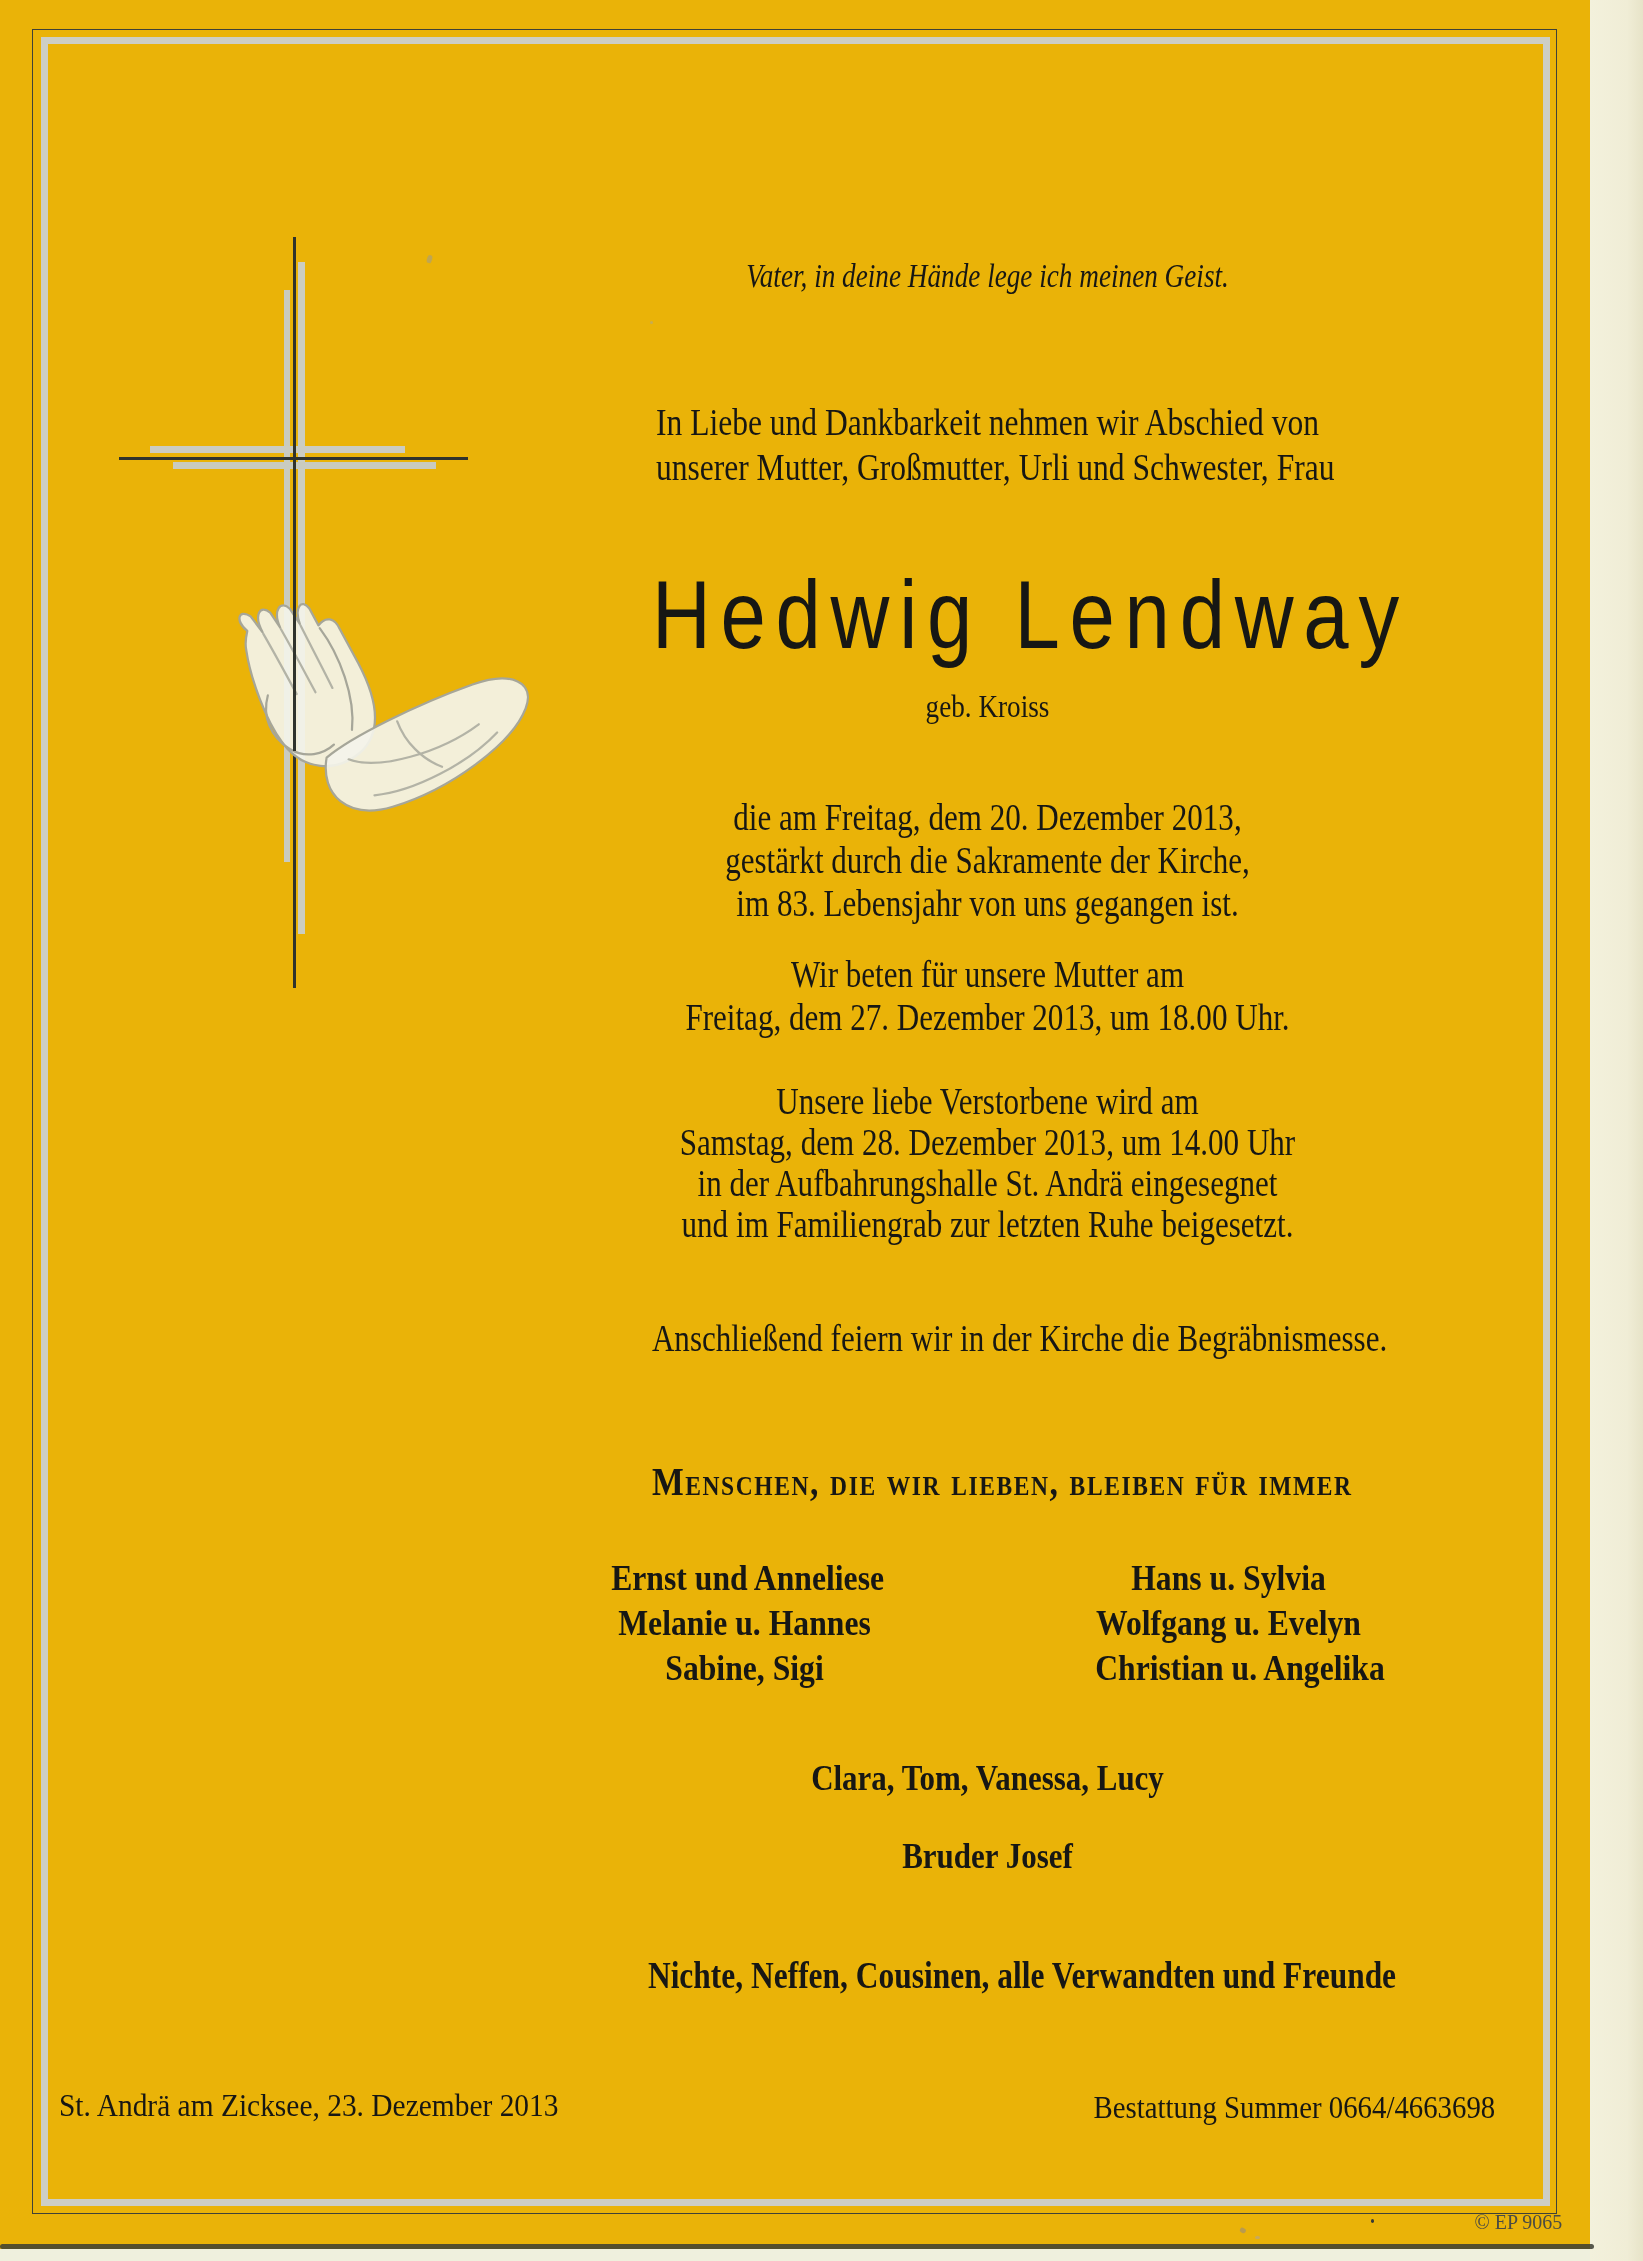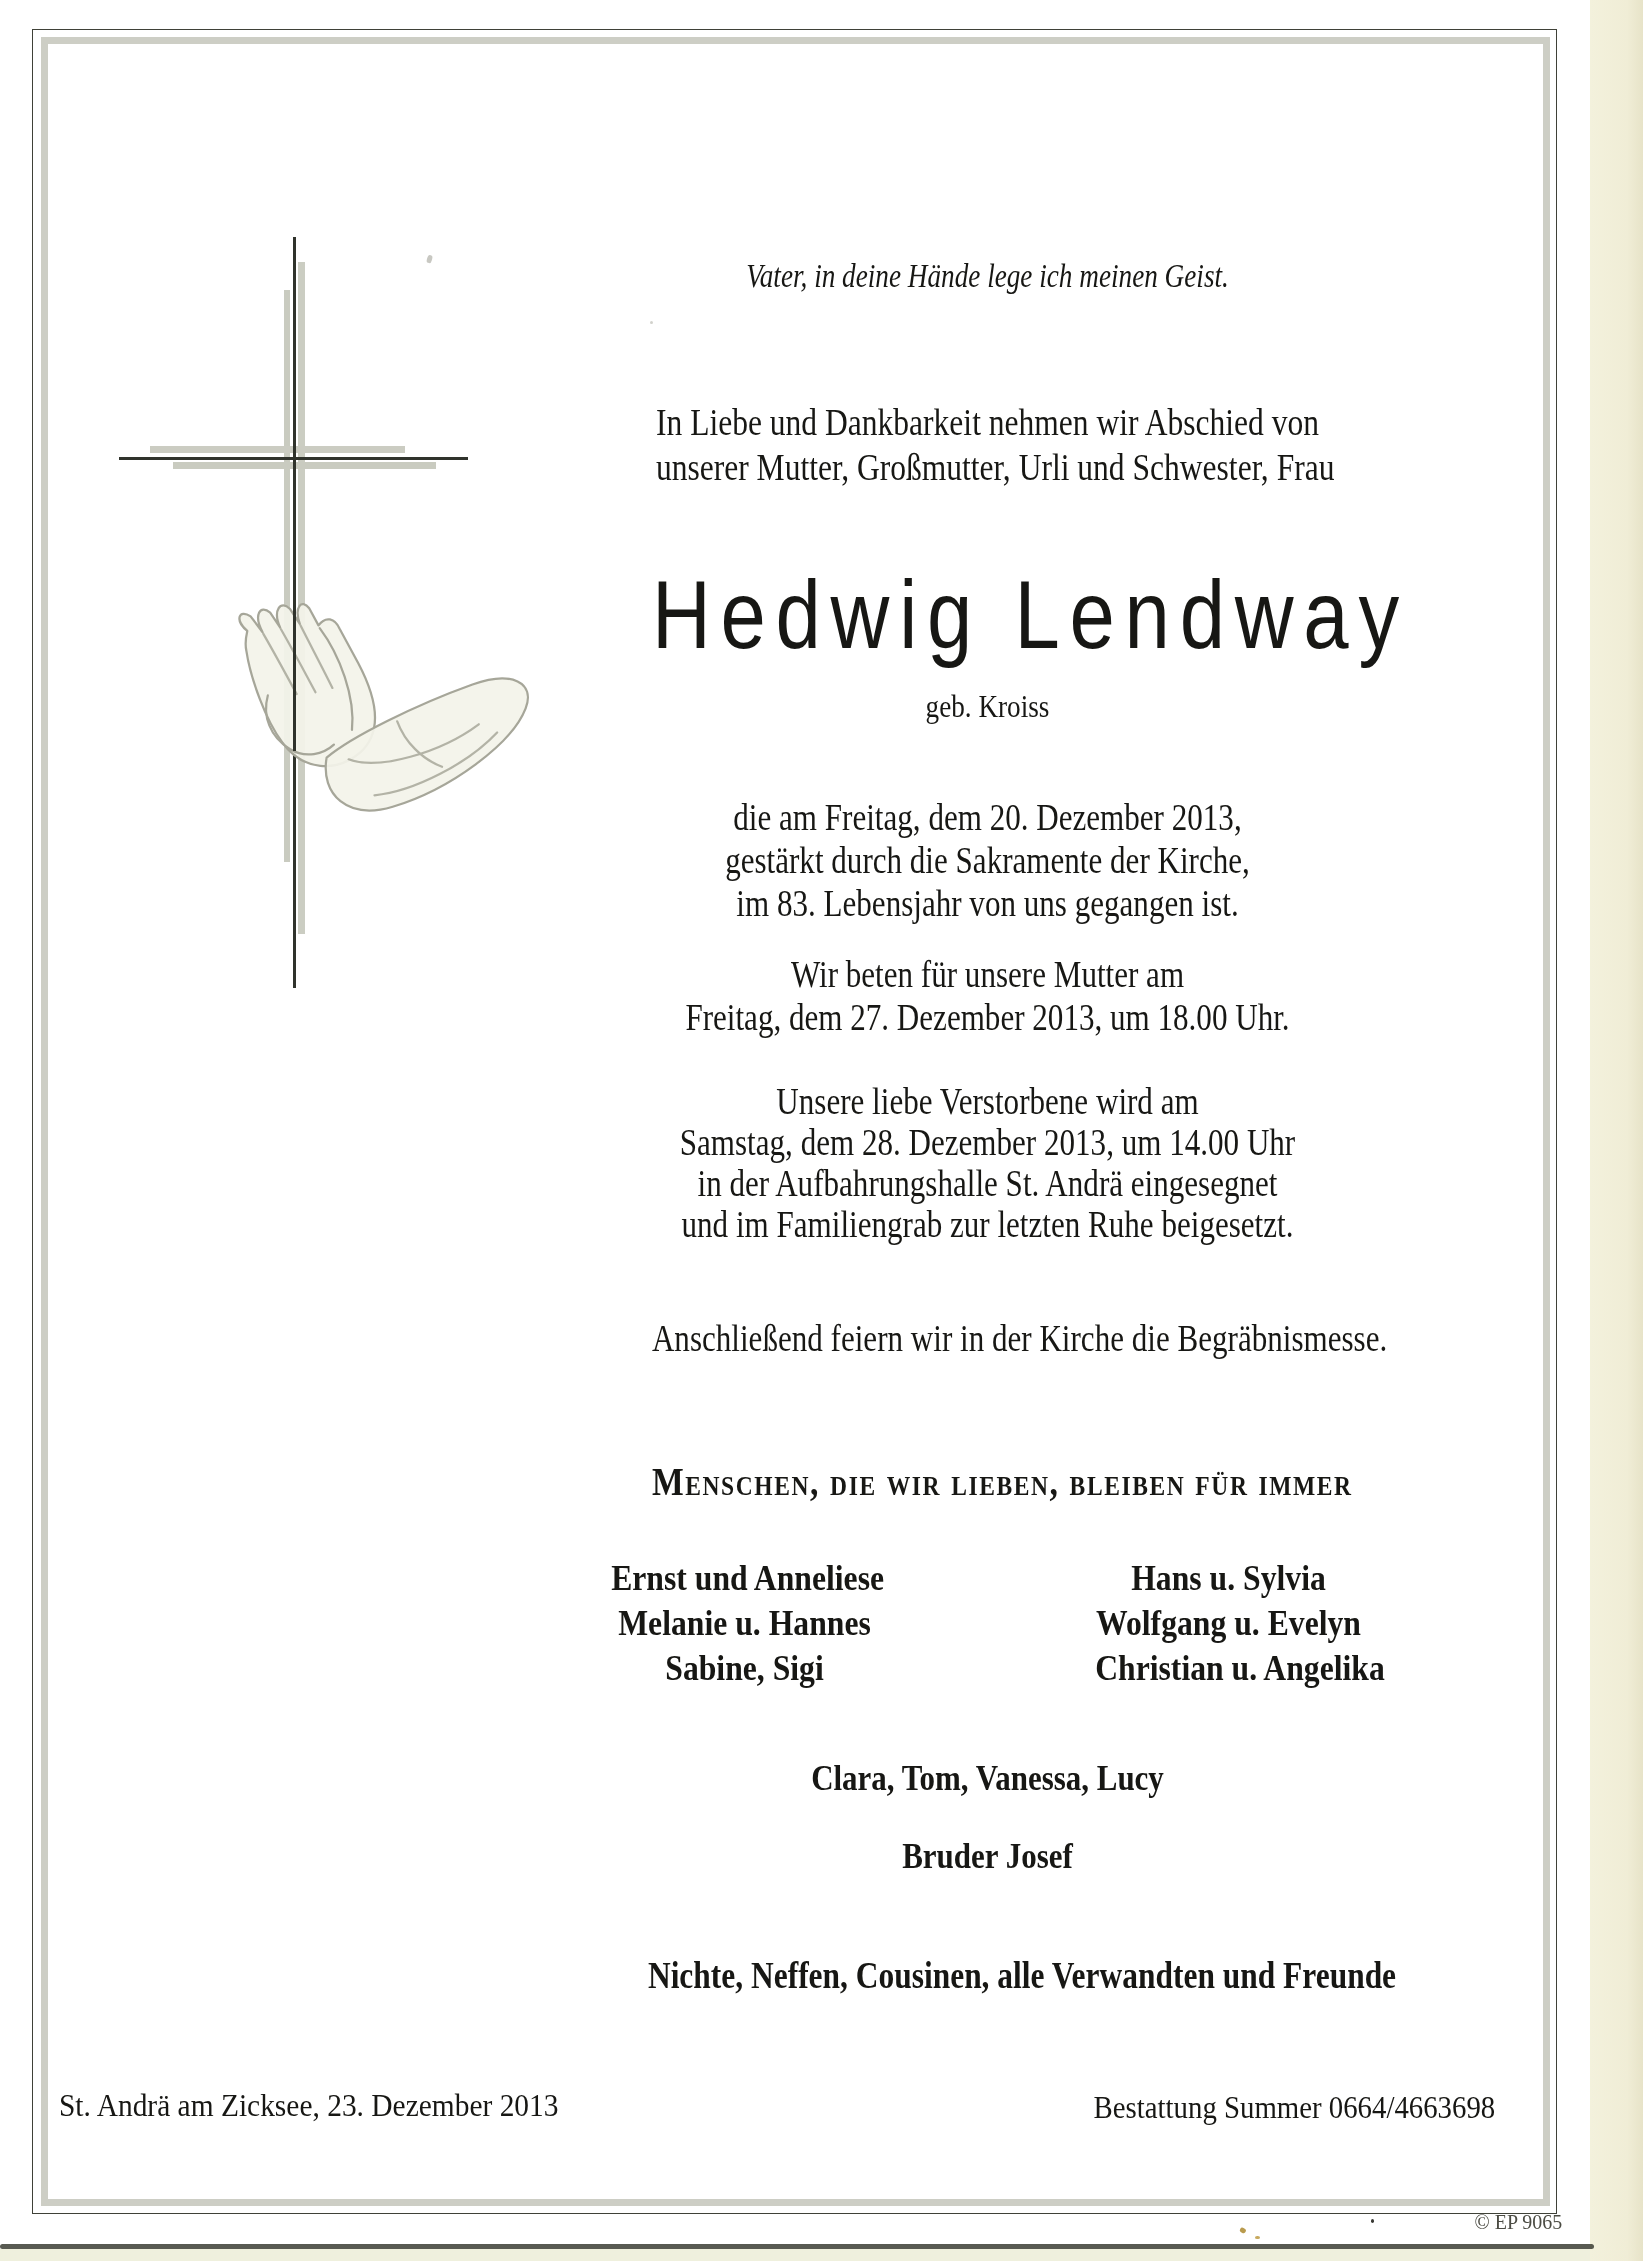--- a/index.html
+++ b/index.html
@@ -1,19 +1,19 @@
 <!DOCTYPE html>
 <html style="font-size:10.3px"><head>
 <meta charset="utf-8">
 <style>
   html,body{margin:0;padding:0;background:#e8e8e0;}
   #page{
     position:relative;
     width:1643px;height:2261px;
-    background:#ffffff;
+    background:#eab308;
     overflow:hidden;
     font-family:"Liberation Serif","DejaVu Serif",serif;
     color:#171714;
   }
   
   #scan-right{
     position:absolute;right:0;top:0;width:53px;height:2261px;
     background:linear-gradient(to right,#f3f1dc 0%,#f0edd6 70%,#e7e3c8 100%);
     z-index:8;
   }

